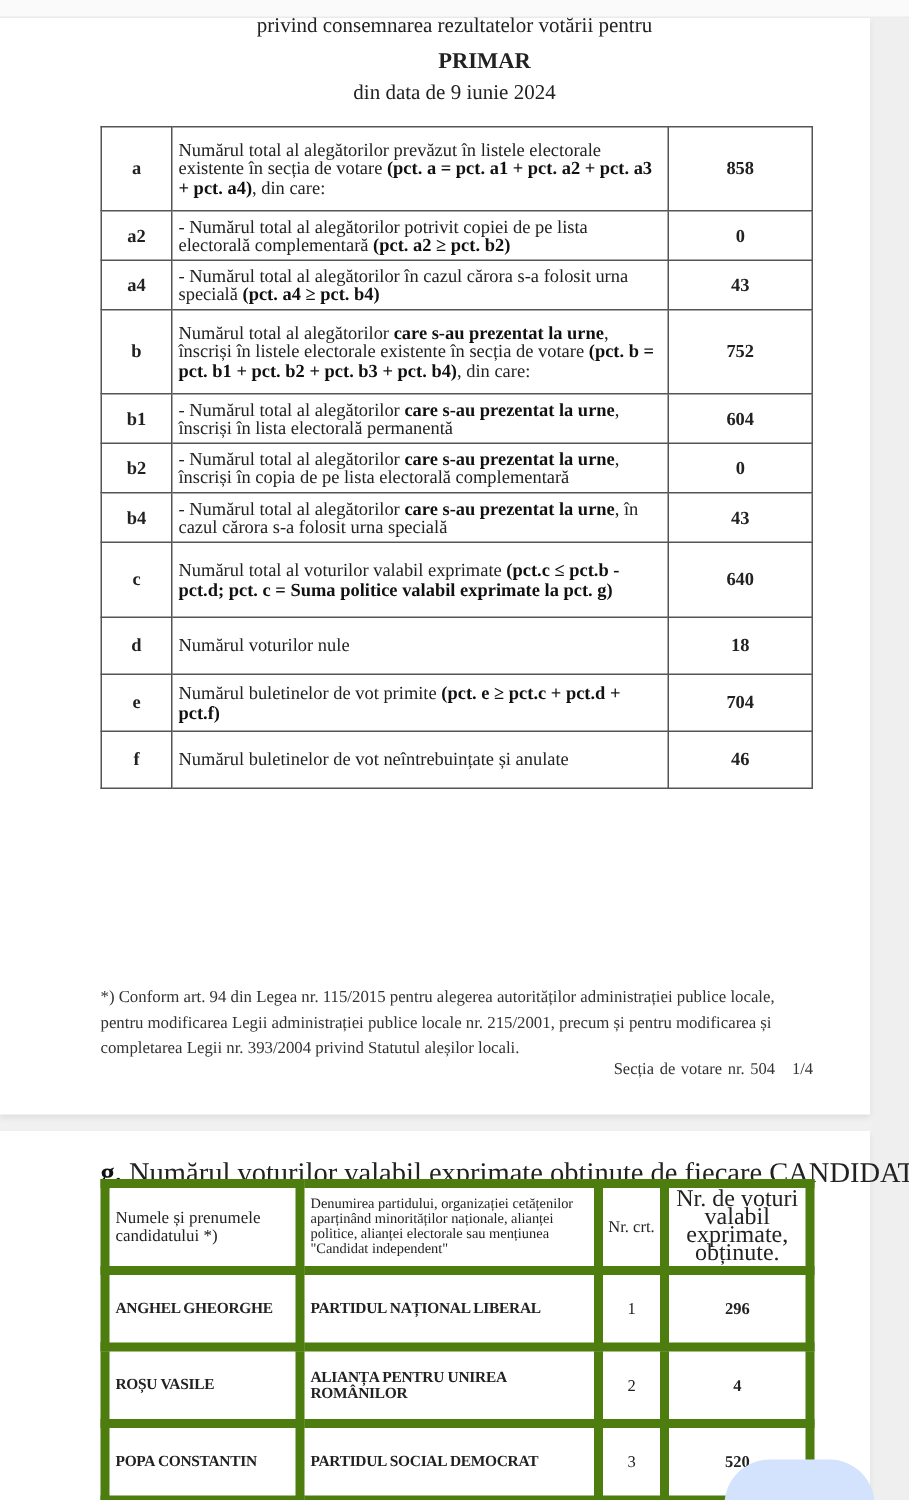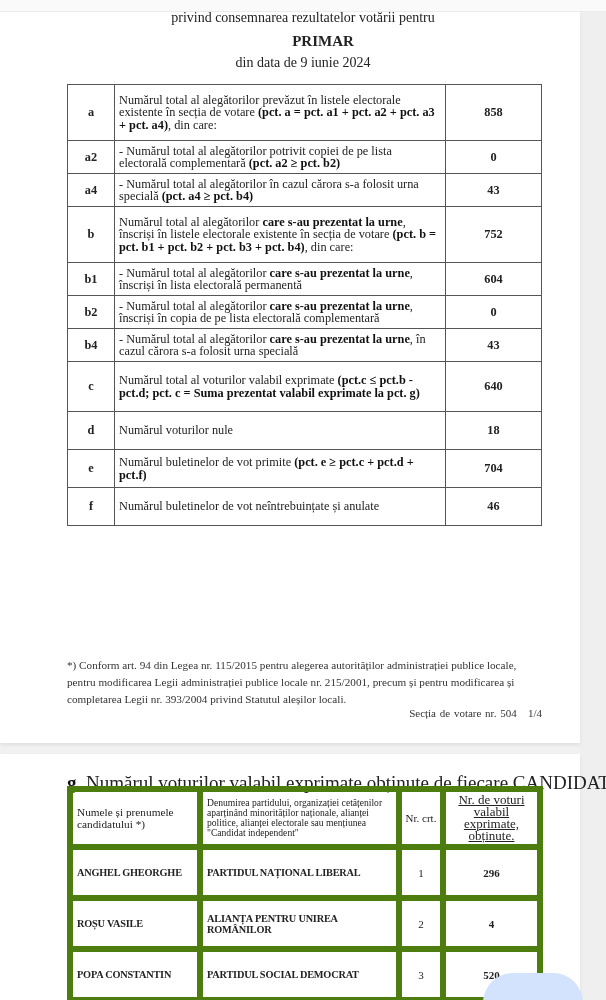--- a/index.html
+++ b/index.html
@@ -45,21 +45,21 @@
     border-collapse:collapse; table-layout:fixed;
   }
   table.cand td { border:6px solid #4d7c0f; font-size:11px; color:#222; vertical-align:middle; }
   table.cand td.c1 { width:116px; padding:0 4px; }
   table.cand td.c2 { width:185px; padding:0 4px; }
   table.cand td.c3 { width:36px; text-align:center; }
   table.cand td.c4 { text-align:center; }
   table.cand tr.head td { height:50px; }
   table.cand tr.head td.c2 { font-size:9.6px; line-height:10px; }
   table.cand tr.head td.c1 { font-size:11.3px; line-height:12px; }
-  table.cand tr.head td.c4 { font-size:13px; line-height:12px;text-decoration:underline; }
+  table.cand tr.head td.c4 { font-size:16px; line-height:12px; }
   table.cand tr.row td { height:43px; }
   table.cand tr.row td.c1, table.cand tr.row td.c2 { font-weight:bold; font-size:10.3px; letter-spacing:-0.2px; }
   table.cand tr.row td.c4 { font-weight:bold; font-size:11px; }
   table.cand tr.row td.c3 { font-size:11px; }
   table.cand tr.last td { height:40px; }
   table.cand tr.last td.c3 { vertical-align:bottom; padding-bottom:2px; }
 
   .fab {
     position:absolute; left:483px; top:973px; width:100px; height:60px;
     border-radius:30px; background:#d3e3fd;
@@ -110,21 +110,21 @@
         <td class="desc"><span>- Numărul total al alegătorilor </span><b>care s-au prezentat la urne</b><span>, înscriși în copia de pe lista electorală complementară</span></td>
         <td class="val">0</td>
       </tr>
       <tr style="height: 33px;">
         <td class="code">b4</td>
         <td class="desc"><span>- Numărul total al alegătorilor </span><b>care s-au prezentat la urne</b><span>, în cazul cărora s-a folosit urna specială</span></td>
         <td class="val">43</td>
       </tr>
       <tr style="height: 50px;">
         <td class="code">c</td>
-        <td class="desc"><span>Numărul total al voturilor valabil exprimate </span><b>(pct.c ≤ pct.b - pct.d; pct. c = Suma prezentat valabil exprimate la pct. g)</b></td>
+        <td class="desc"><span>Numărul total al voturilor valabil exprimate </span><b>(pct.c ≤ pct.b - pct.d; pct. c = Suma politice valabil exprimate la pct. g)</b></td>
         <td class="val">640</td>
       </tr>
       <tr style="height: 38px;">
         <td class="code">d</td>
         <td class="desc"><span>Numărul voturilor nule</span></td>
         <td class="val">18</td>
       </tr>
       <tr style="height: 38px;">
         <td class="code">e</td>
         <td class="desc"><span>Numărul buletinelor de vot primite </span><b>(pct. e ≥ pct.c + pct.d + pct.f)</b></td>

